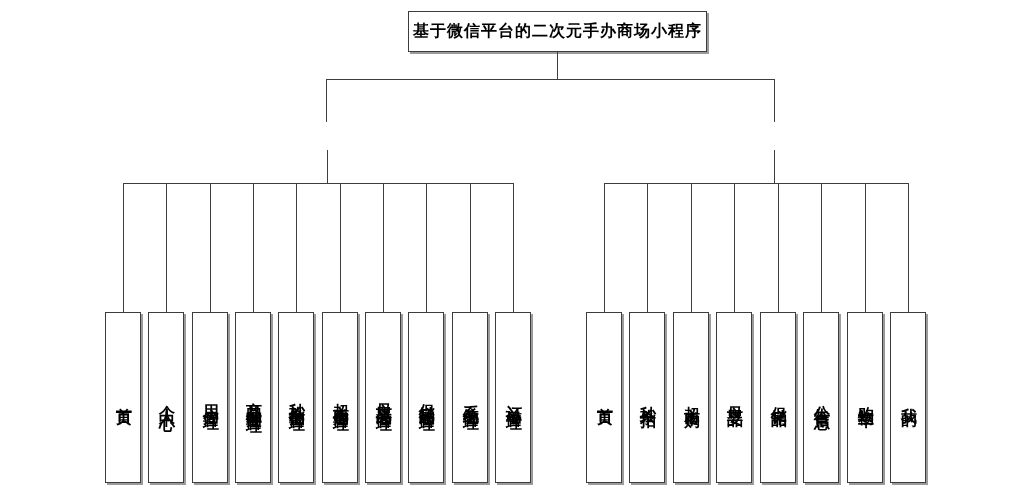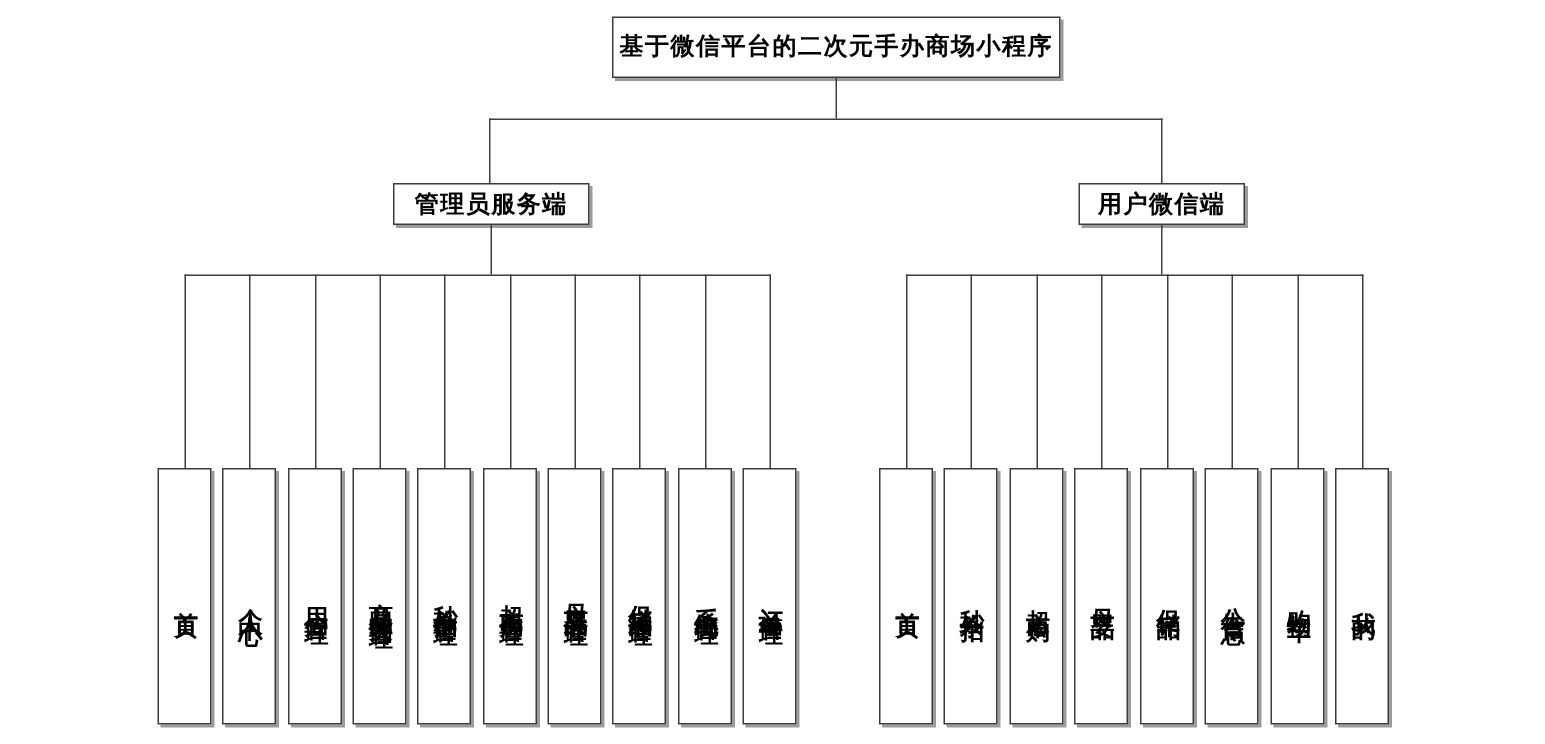--- a/index.html
+++ b/index.html
@@ -35,26 +35,20 @@
 
   <div class="node node-h" style="left:408px;top:11px;width:299px;height:41px;">
     <span>基于微信平台的二次元手办商场小程序</span>
   </div>
 
   <div class="vline" style="left:557px;top:52px;height:27px;"></div>
   <div class="hline" style="left:326px;top:79px;width:449px;"></div>
   <div class="vline" style="left:326px;top:79px;height:43px;"></div>
   <div class="vline" style="left:774px;top:79px;height:43px;"></div>
 
-  <div class="node node-h" style="left:262px;top:122px;width:131px;height:28px;">
-    <span>管理员服务端</span>
-  </div>
-  <div class="node node-h" style="left:719px;top:122px;width:111px;height:28px;">
-    <span>用户微信端</span>
-  </div>
 
   <div class="vline" style="left:327px;top:150px;height:33px;"></div>
   <div class="vline" style="left:774px;top:150px;height:33px;"></div>
   <div class="hline" style="left:123px;top:183px;width:391px;"></div>
   <div class="hline" style="left:604px;top:183px;width:305px;"></div>
 
   <div class="vline" style="left:123px;top:183px;height:129px;"></div>
   <div class="vline" style="left:166px;top:183px;height:129px;"></div>
   <div class="vline" style="left:210px;top:183px;height:129px;"></div>
   <div class="vline" style="left:253px;top:183px;height:129px;"></div>

